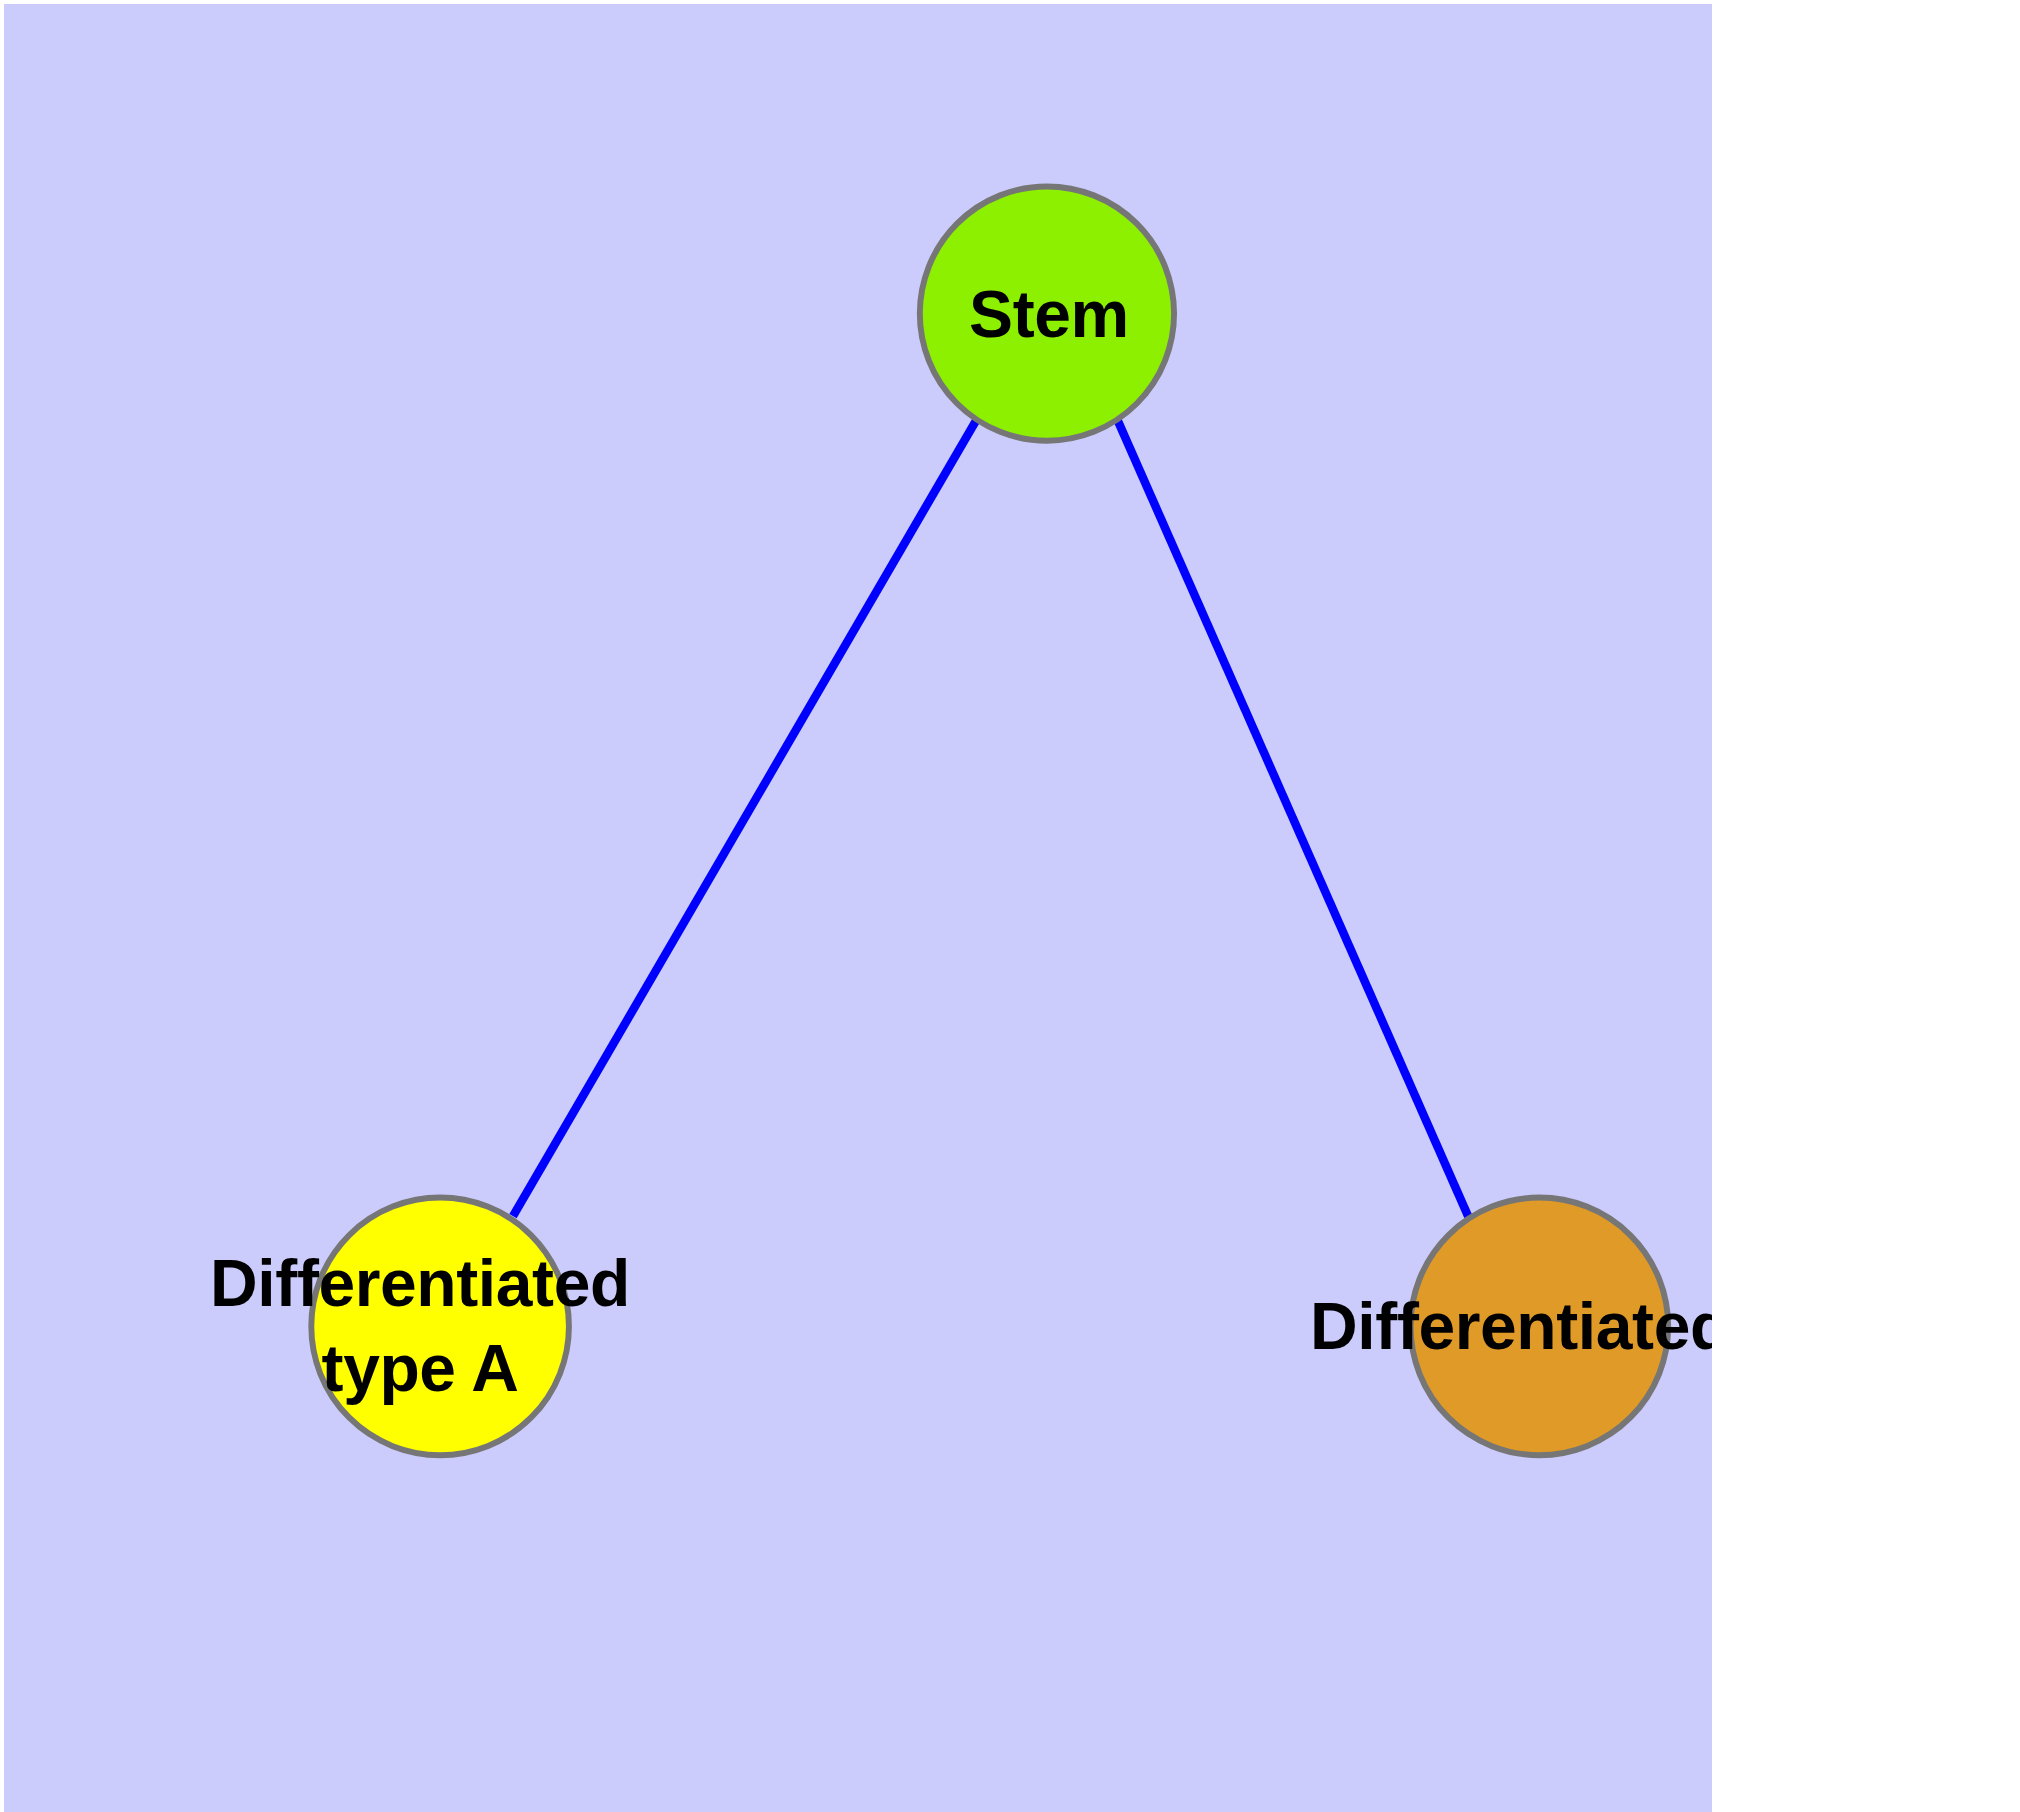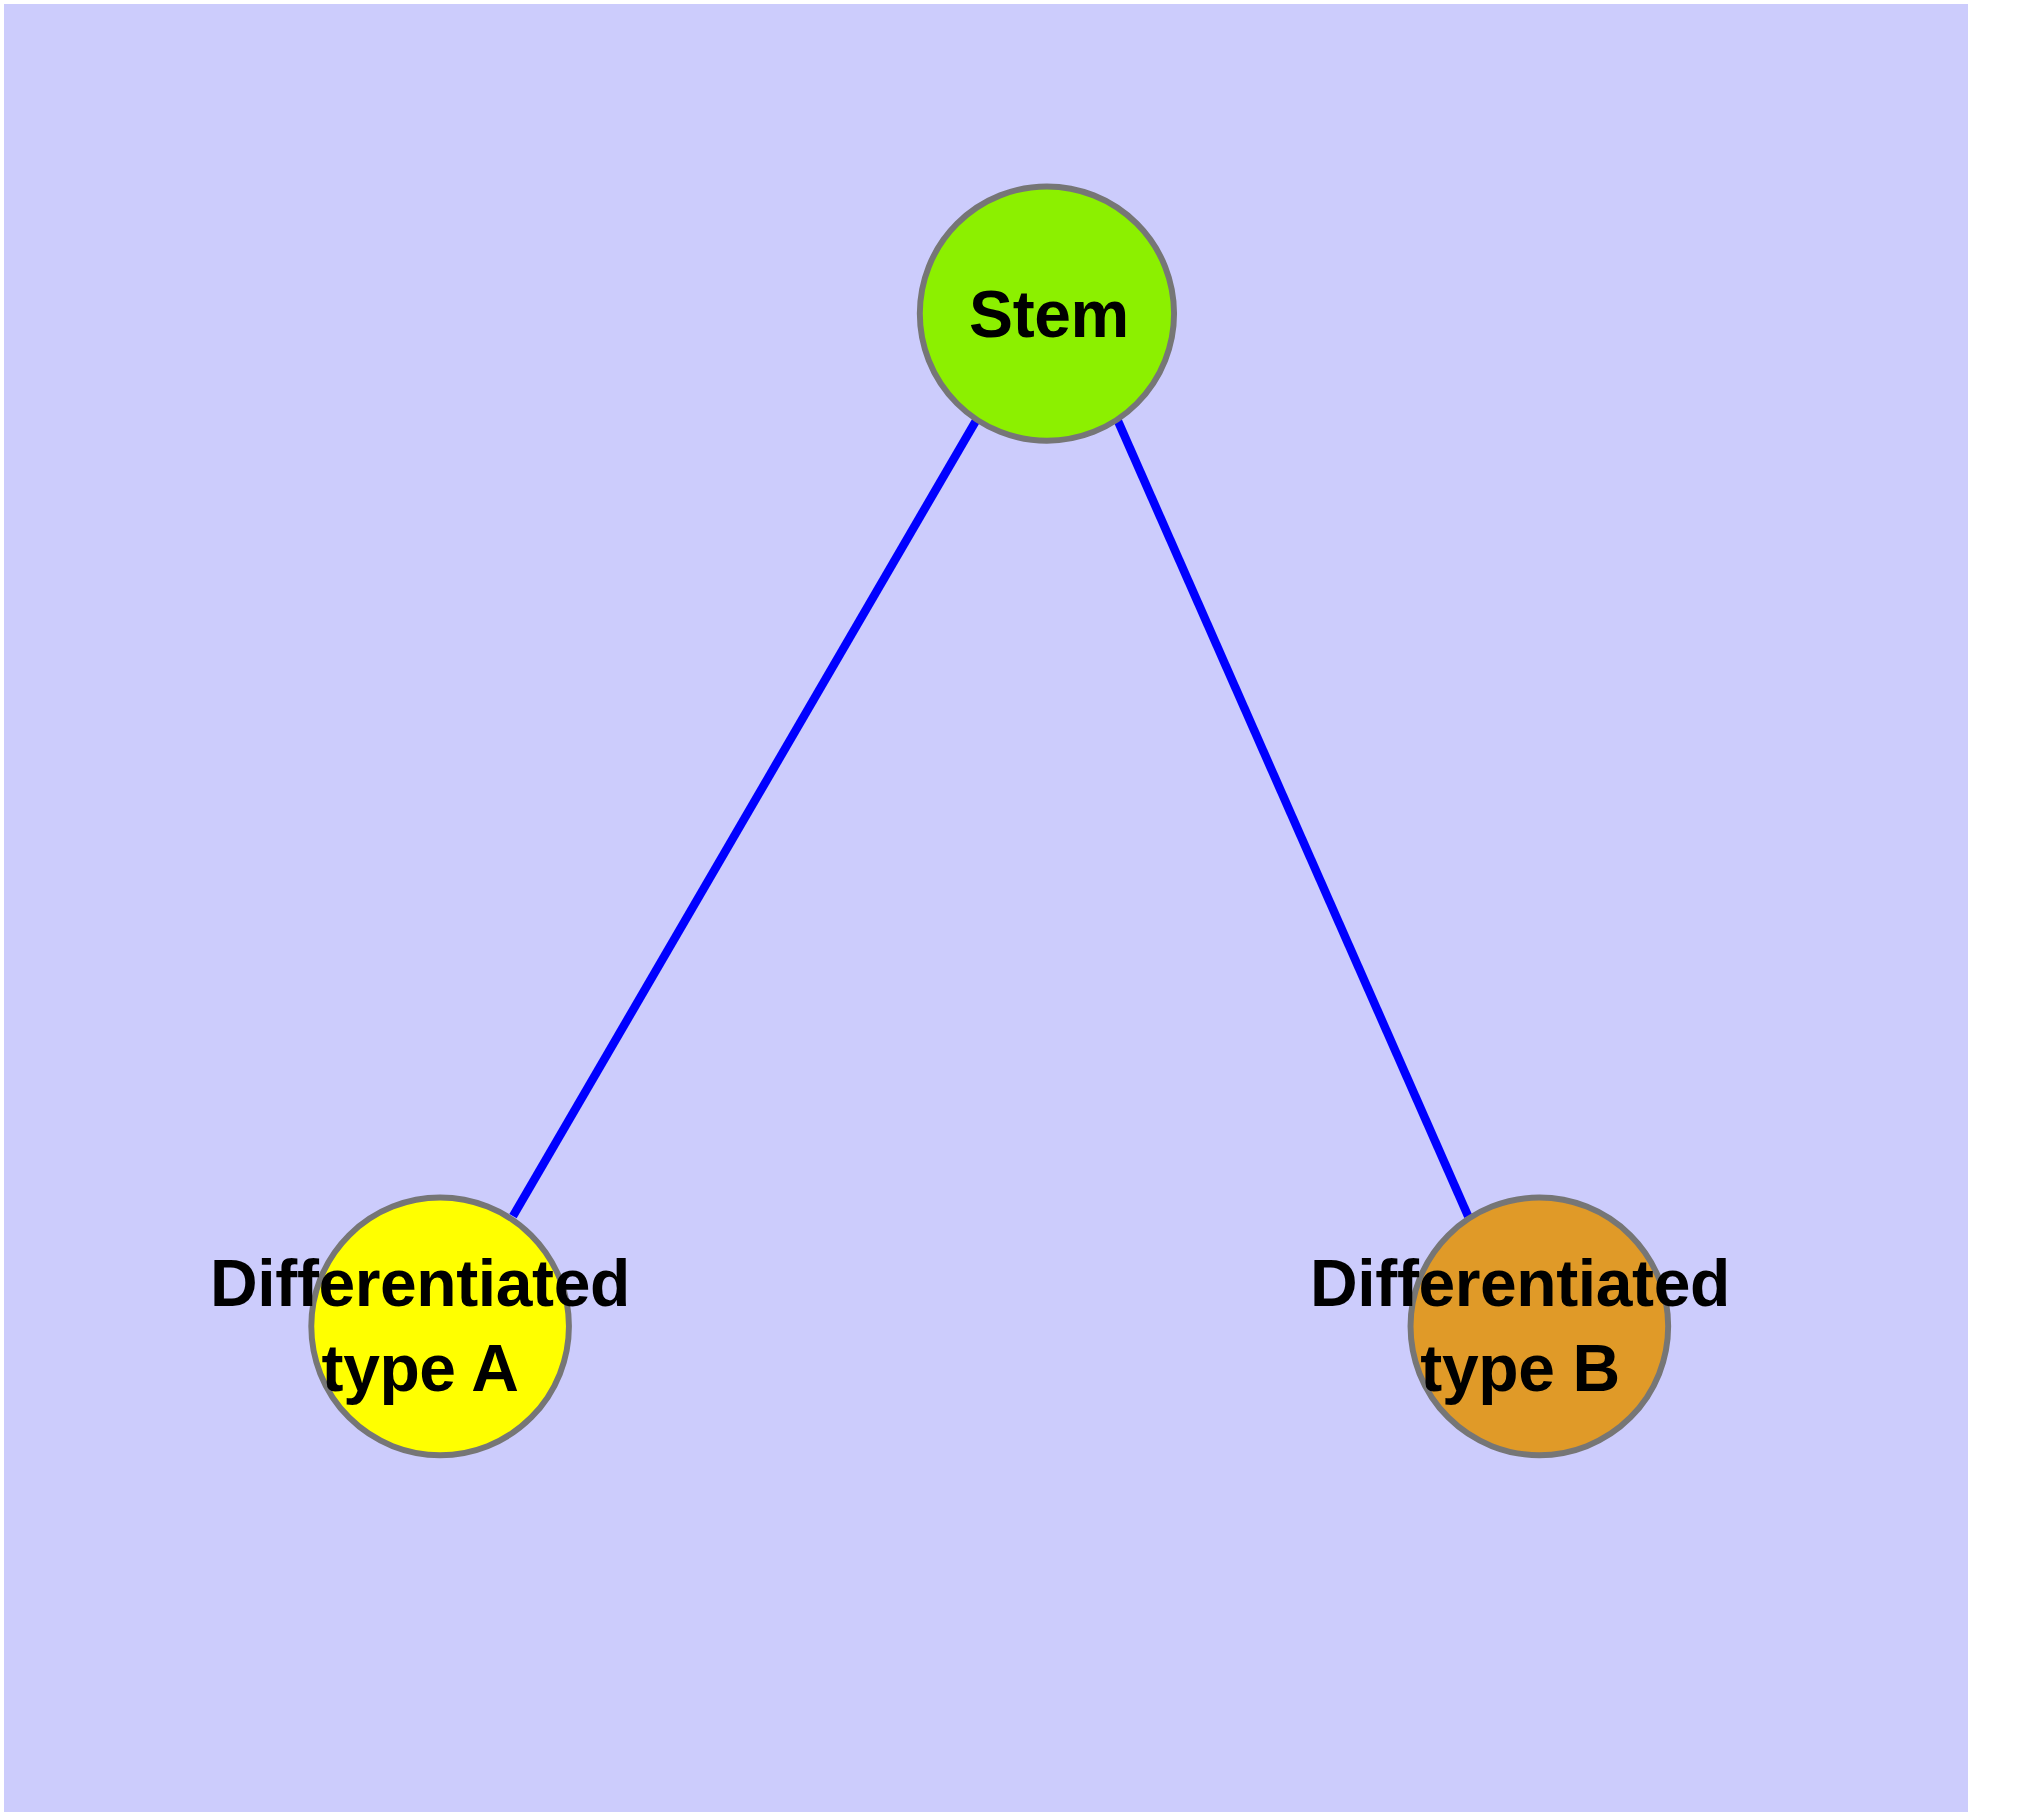--- a/index.html
+++ b/index.html
@@ -2,21 +2,21 @@
 <html style="font-size:13.6px"><head>
 <meta charset="utf-8">
 <style>
   html, body {
     margin: 0;
     padding: 0;
     background: #ffffff;
   }
   #canvas {
     position: relative;
-    width: 1968px;
+    width: 1712px;
     height: 1812px;
     background: #ffffff;
     overflow: hidden;
     font-family: "Liberation Sans", sans-serif;
   }
   #plot-bg {
     position: absolute;
     left: 4.2px;
     top: 4.2px;
     width: 2016px;
@@ -69,16 +69,16 @@
       <circle class="node-circle" cx="1235" cy="370" r="150" fill="#8cf000"></circle>
       <circle class="node-circle" cx="519" cy="1565" r="152" fill="#ffff00"></circle>
       <circle class="node-circle" cx="1816" cy="1565" r="152" fill="#e09a28"></circle>
     </g>
   </svg>
 
   <div class="node-label" style="left:1049px; top:314px;"><span>Stem</span></div>
 
   <div class="node-label" style="left:420px; top:1326px;"><span>Differentiated</span><br><span>type A</span></div>
 
-  <div class="node-label" style="left:1520px; top:1326px;"><span>Differentiated</span><br><span>type B</span></div>
+  <div class="node-label" style="left:1520px; top:1326px;"><span>Differentiated</span><br></div>
 
 </div>
 
 
 </body></html>

